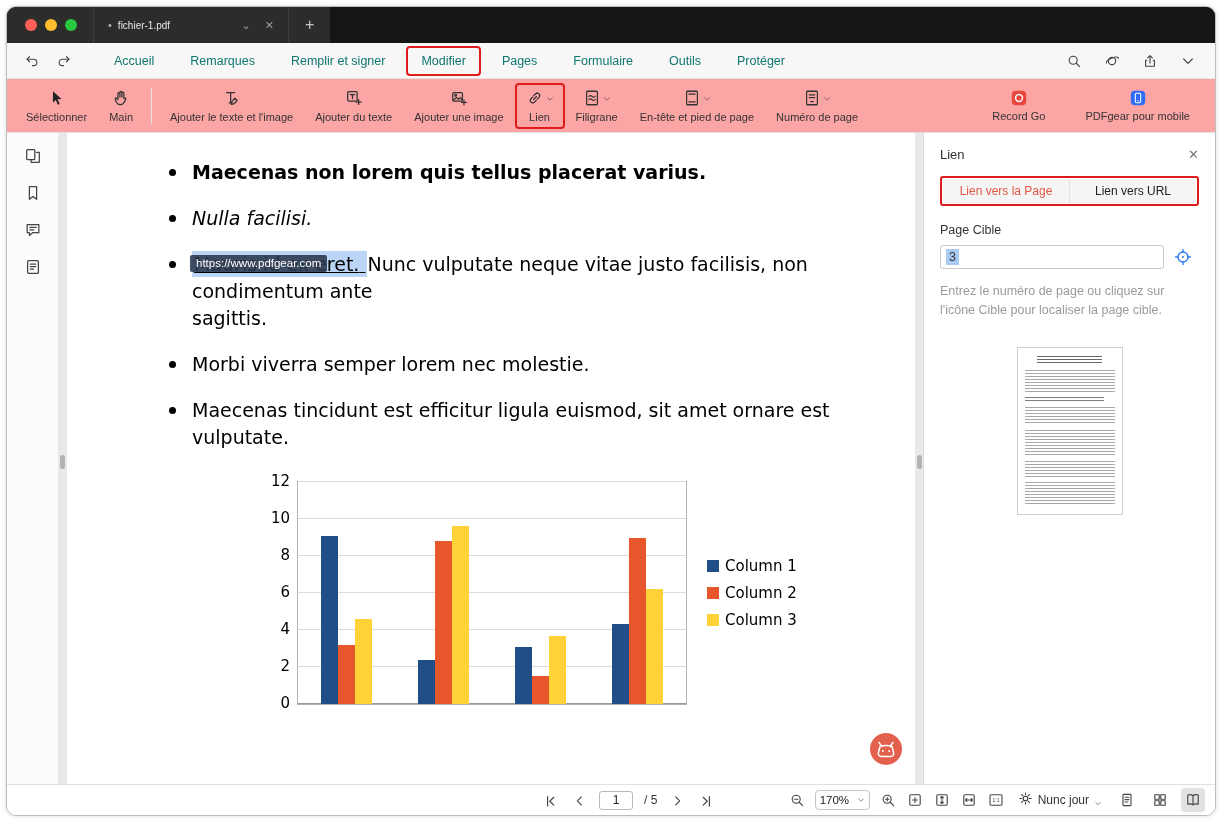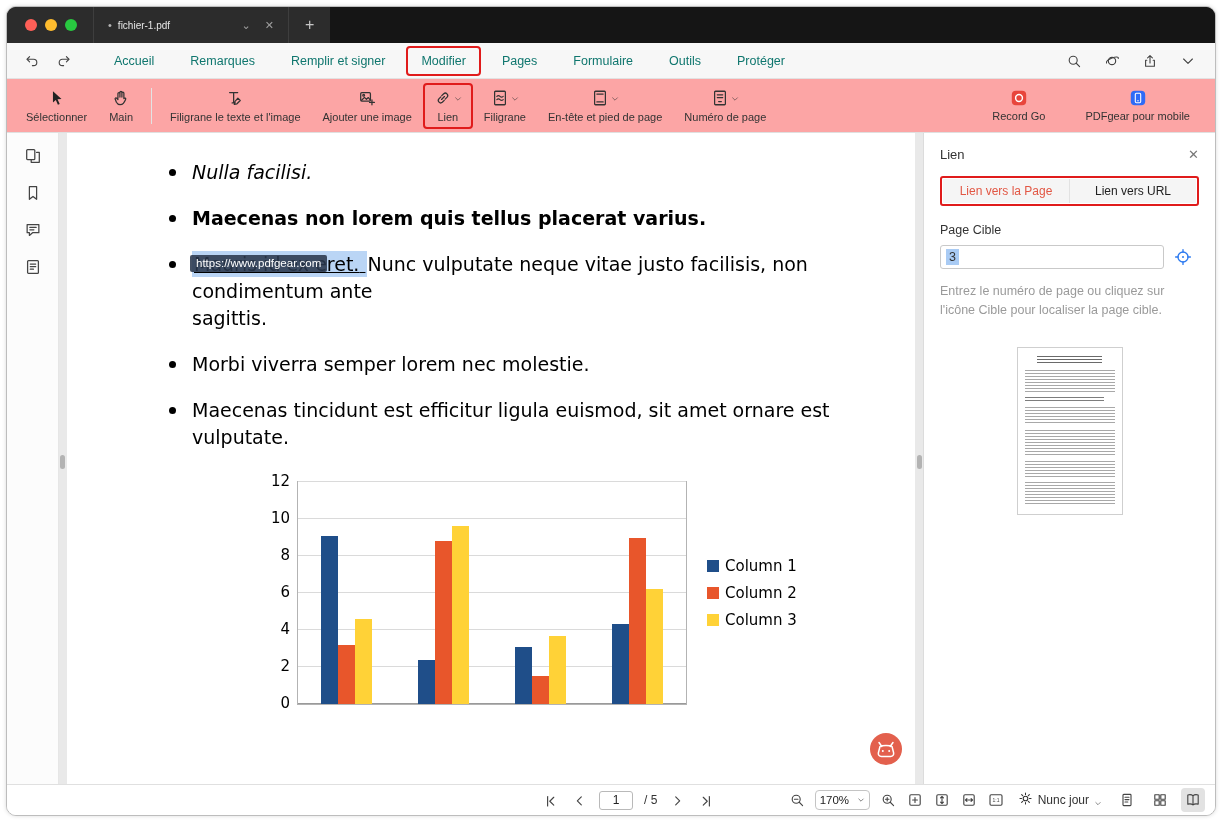--- a/index.html
+++ b/index.html
@@ -207,21 +207,31 @@
           <span class="tool-label">Main</span>
         </div>
         <div class="vsep"></div>
         <div class="tool">
           <span class="tool-icon-row">
             <span style="width: 18px; height: 18px; display: inline-block;"><svg viewBox="0 0 20 20" fill="none" stroke="currentColor" stroke-width="1.4" stroke-linecap="round" stroke-linejoin="round" width="100%" height="100%">
                 <path d="M4 4h9M8.5 4v11.5M6.8 15.5h3.4"></path>
                 <path d="M13.2 10.2l2.6 2.6-3.6 3.6-3 .6.6-3z"></path>
               </svg></span>
           </span>
-          <span class="tool-label">Filigrane le texte et l'image</span>
+          <span class="tool-label">Ajouter le texte et l'image</span>
+        </div>
+        <div class="tool">
+          <span class="tool-icon-row">
+            <span style="width: 18px; height: 18px; display: inline-block;"><svg viewBox="0 0 20 20" fill="none" stroke="currentColor" stroke-width="1.4" stroke-linecap="round" stroke-linejoin="round" width="100%" height="100%">
+                <rect x="3" y="3" width="10.5" height="10.5" rx="1.2"></rect>
+                <path d="M5.8 6.2h5M8.3 6.2v4.6"></path>
+                <path d="M15.2 11.8v5.4M12.5 14.5h5.4"></path>
+              </svg></span>
+          </span>
+          <span class="tool-label">Ajouter du texte</span>
         </div>
         <div class="tool">
           <span class="tool-icon-row">
             <span style="width: 18px; height: 18px; display: inline-block;"><svg viewBox="0 0 20 20" fill="none" stroke="currentColor" stroke-width="1.4" stroke-linecap="round" stroke-linejoin="round" width="100%" height="100%">
                 <rect x="3" y="4" width="10.8" height="9.5" rx="1.2"></rect>
                 <circle cx="6.3" cy="7" r="1"></circle>
                 <path d="M4 12.5l3.2-3.2 2.2 2.2 2-2 2.2 2.6"></path>
                 <path d="M15.5 12.2v5.4M12.8 14.9h5.4"></path>
               </svg></span>
           </span>
@@ -323,22 +333,22 @@
           </svg>
         </div>
       </div>
 
     <div class="doc-area">
       <span class="scroll-thumb left"></span>
       <span class="scroll-thumb right"></span>
 
       <div class="page">
         <ul class="doc-list">
+          <li><span class="b-bold">Maecenas non lorem quis tellus placerat varius.</span></li>
           <li><span class="b-italic">Nulla facilisi.</span></li>
-          <li><span class="b-bold">Maecenas non lorem quis tellus placerat varius.</span></li>
           <li>
             <span class="linksel">
               <span>Mauris id ex eret.</span>
               <span class="link-tip over">https://www.pdfgear.com</span>
             </span>
             <span>Nunc vulputate neque vitae justo facilisis, non condimentum ante</span><br>
             <span>sagittis.</span>
           </li>
           <li><span>Morbi viverra semper lorem nec molestie.</span></li>
           <li><span>Maecenas tincidunt est efficitur ligula euismod, sit amet ornare est vulputate.</span></li>

